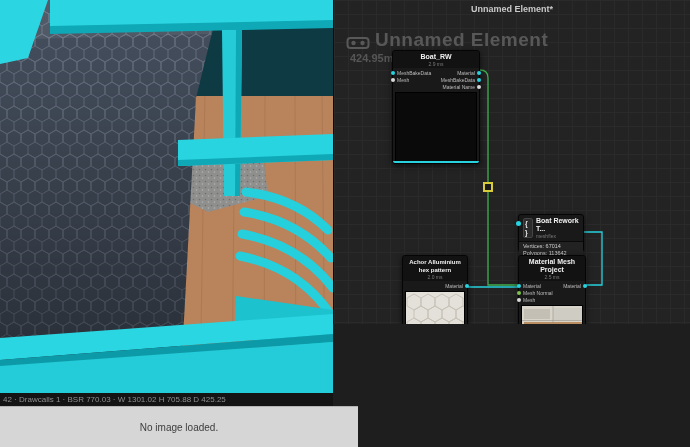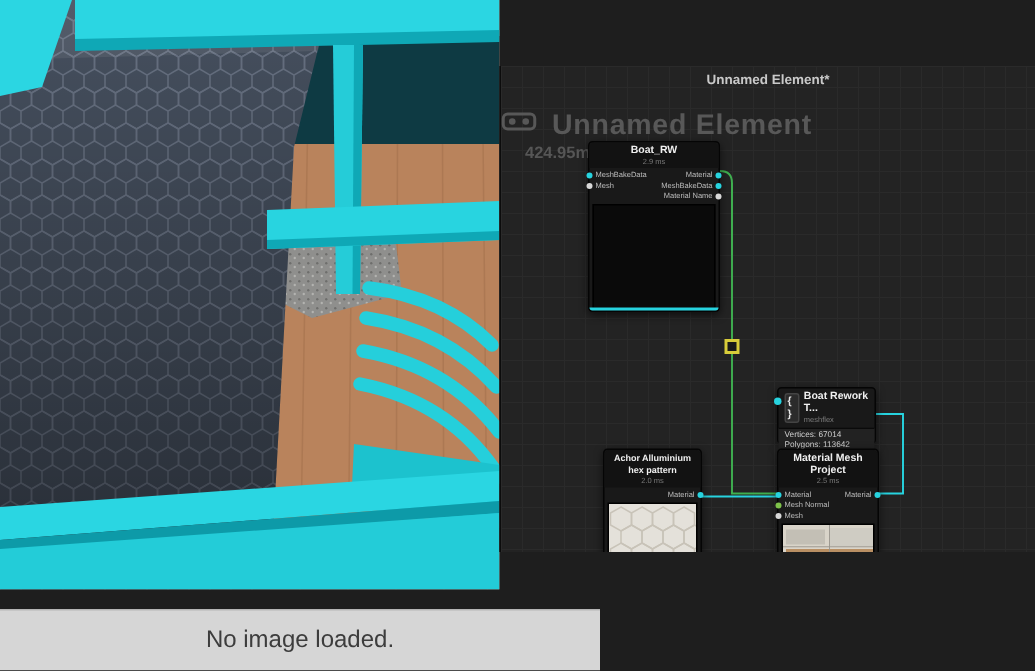--- a/index.html
+++ b/index.html
@@ -4,35 +4,35 @@
 <style>
   * { box-sizing: border-box; margin: 0; padding: 0; }
   html,body { width:690px; height:447px; overflow:hidden; background:#1e1e1e;
               font-family:"Liberation Sans", sans-serif; }
   .app { position:relative; width:690px; height:447px; }
 
   
   .viewport { position:absolute; left:0; top:0; width:333px; height:393px; overflow:hidden; background:#46505f; }
   .status-bar { position:absolute; left:0; top:393px; width:333px; height:13px; background:#141414;
                 color:#8f8f8f; font-size:8px; line-height:13px; padding-left:3px; white-space:nowrap; overflow:hidden; }
-  .image-panel { position:absolute; left:0; top:406px; width:400px; height:41px; background:#d6d6d6;
+  .image-panel { position:absolute; left:0; top:406px; width:358px; height:41px; background:#d6d6d6;
                  border-top:1px solid #b5b5b5; display:flex; align-items:center; justify-content:center;
-                 color:#3d3d3d; font-size:16px; z-index:5; }
+                 color:#3d3d3d; font-size:10px; z-index:5; }
 
   
   .editor { position:absolute; left:333px; top:0; width:357px; height:324px; background-color:#232323;
             background-image: linear-gradient(#2a2a2a 1px, transparent 1px),
                               linear-gradient(90deg, #2a2a2a 1px, transparent 1px),
                               linear-gradient(#1c1c1c 1px, transparent 1px),
                               linear-gradient(90deg, #1c1c1c 1px, transparent 1px);
             background-size: 14px 14px, 14px 14px, 70px 70px, 70px 70px;
-            border-left:1px solid #0c0c0c; overflow:hidden;margin-top:44px; }
+            border-left:1px solid #0c0c0c; overflow:hidden; }
   .editor-title { position:absolute; top:4px; left:0; width:100%; text-align:center;
                   color:#c9c9c9; font-size:9px; font-weight:bold; }
-  .watermark { position:absolute; left:0; top:29px; display:flex; align-items:flex-start; gap:10px; }
+  .watermark { position:absolute; left:12px; top:29px; display:flex; align-items:flex-end; gap:5px; }
   .wm-title { color:#585858; font-size:19px; font-weight:bold; letter-spacing:.5px; }
   .wm-scale { position:absolute; left:16px; top:52px; color:#565656; font-size:11px; font-weight:bold; }
 
   .wires { position:absolute; left:0; top:0; width:357px; height:447px; pointer-events:none; }
 
   .node { position:absolute; background:#191919; border:1px solid #050505; border-radius:3px;
           box-shadow:0 2px 6px rgba(0,0,0,.6); color:#cfcfcf; }
   .n-head { padding:2px 3px 1px; text-align:center; background:#121212; border-radius:3px 3px 0 0; }
   .n-title { font-size:7px; font-weight:bold; color:#f0f0f0; line-height:8px; }
   .n-sub { font-size:5px; color:#7a7a7a; line-height:6px; }
@@ -124,20 +124,23 @@
         <path d="M240 256 Q301 268 333 318"></path>
       </g>
       <path d="M236 296 L333 310 L333 352 L234 338 Z" fill="#1cc2ce"></path>
 
       <path d="M0 338 L333 314 L333 334 L0 360 Z" fill="#2ad6e2"></path>
       <path d="M0 360 L333 334 L333 342 L0 368 Z" fill="#0d9aa8"></path>
       <path d="M0 366 L333 342 L333 393 L0 393 Z" fill="#23ccd8"></path>
     </svg>
   </div>
 
+  <div class="status-bar">
+    <span>42 · Drawcalls 1 · BSR 770.03 · W 1301.02 H 705.88 D 425.25</span>
+  </div>
 
   <div class="image-panel">
     <span>No image loaded.</span>
   </div>
 
   <div class="editor">
 
     <div class="editor-title">Unnamed Element*</div>
 
     <div class="watermark">

